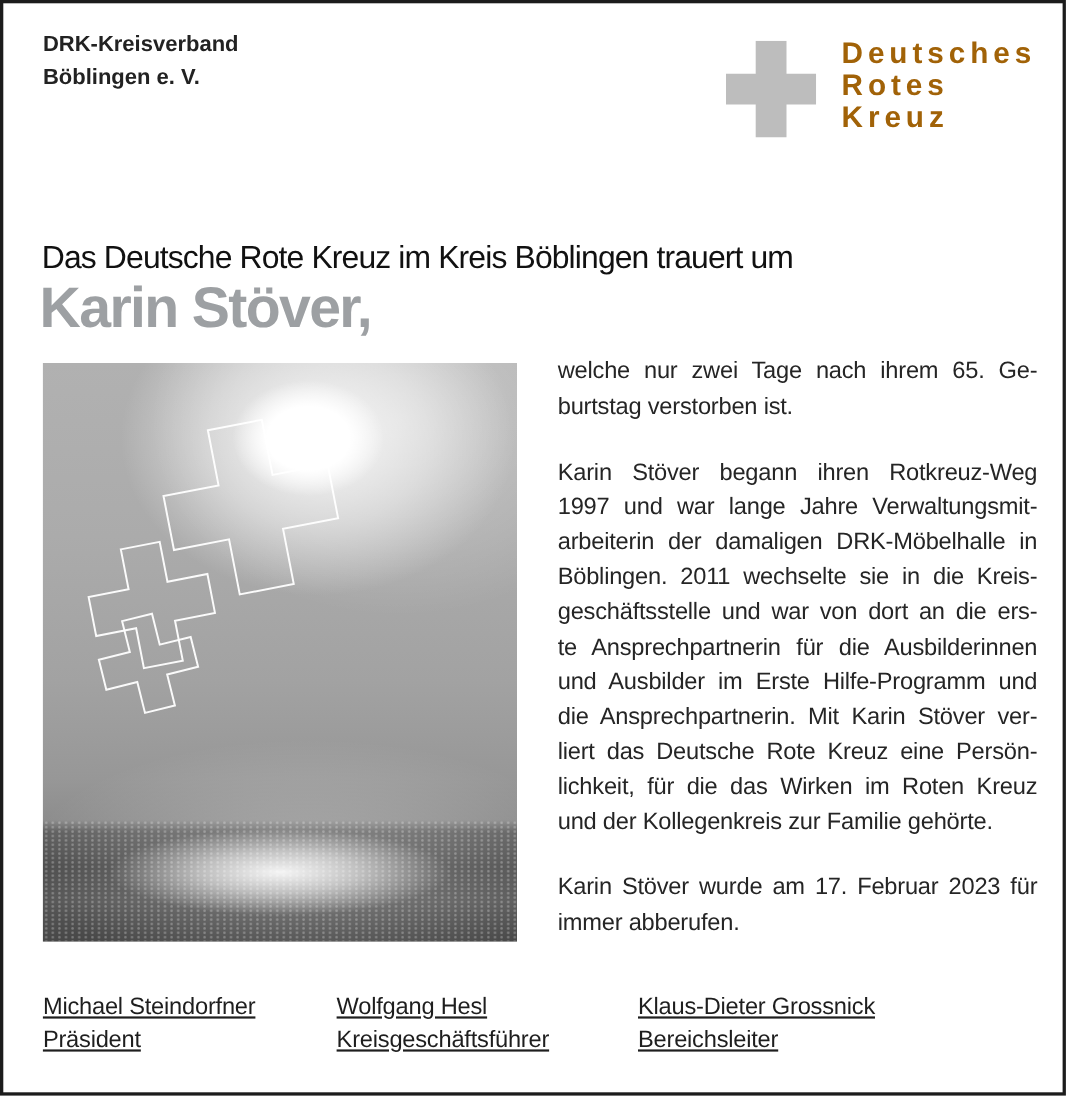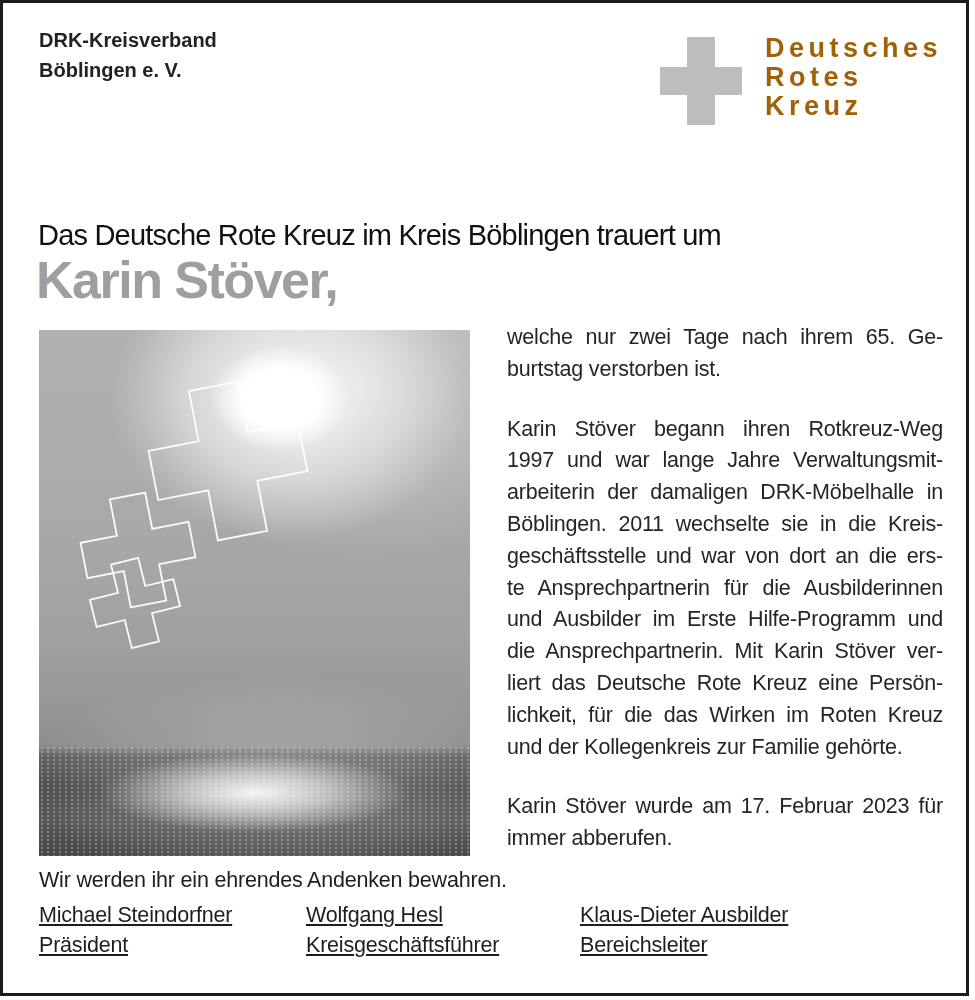--- a/index.html
+++ b/index.html
@@ -98,28 +98,27 @@
       <div class="bline">liert das Deutsche Rote Kreuz eine Persön-</div>
       <div class="bline">lichkeit, für die das Wirken im Roten Kreuz</div>
       <div class="bline last">und der Kollegenkreis zur Familie gehörte.</div>
     </div>
     <div class="para">
       <div class="bline">Karin Stöver wurde am 17. Februar 2023 für</div>
       <div class="bline last">immer abberufen.</div>
     </div>
   </div>
 
-  <div class="abs closing">Wir werden ihr ein ehrendes Andenken bewahren.</div>
 
   <div class="abs sig sig-1">
     <div>Michael Steindorfner</div>
     <div>Präsident</div>
   </div>
   <div class="abs sig sig-2">
     <div>Wolfgang Hesl</div>
     <div>Kreisgeschäftsführer</div>
   </div>
   <div class="abs sig sig-3">
-    <div>Klaus-Dieter Ausbilder</div>
+    <div>Klaus-Dieter Grossnick</div>
     <div>Bereichsleiter</div>
   </div>
 
 </div>
 
 </body></html>

